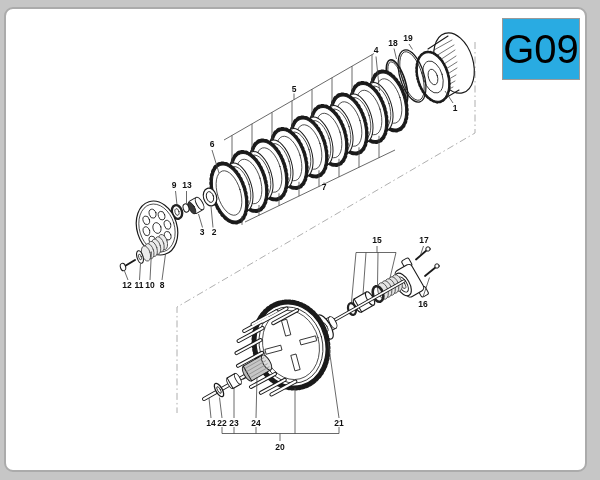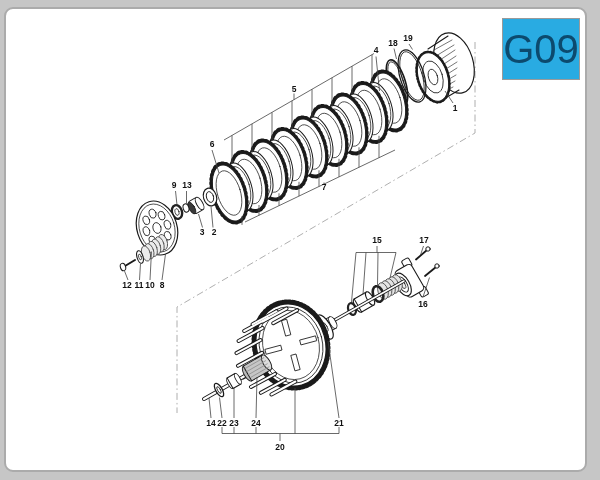--- a/index.html
+++ b/index.html
@@ -9,21 +9,21 @@
     font-family:"Liberation Sans", sans-serif;
   }
   .page{
     position:absolute;left:4px;top:7px;width:583px;height:465px;
     background:#ffffff;border:2px solid #ababab;border-radius:9px;
     box-sizing:border-box;
   }
   .code-badge{
     position:absolute;left:502px;top:18px;width:76px;height:60px;
     background:#29ABE2;border:1px solid #9a9a9a;
-    color:#0c4a6e;font-size:40px;font-weight:400;
+    color:#000000;font-size:40px;font-weight:400;
     display:flex;align-items:center;justify-content:center;
     letter-spacing:0px;z-index:3;
   }
   svg.diagram{position:absolute;left:0;top:0;z-index:2;}
   .co{font:bold 8.5px "Liberation Sans",sans-serif;fill:#111;text-anchor:middle;}
 </style>
 </head>
 <body>
 
 <div class="page"></div>

